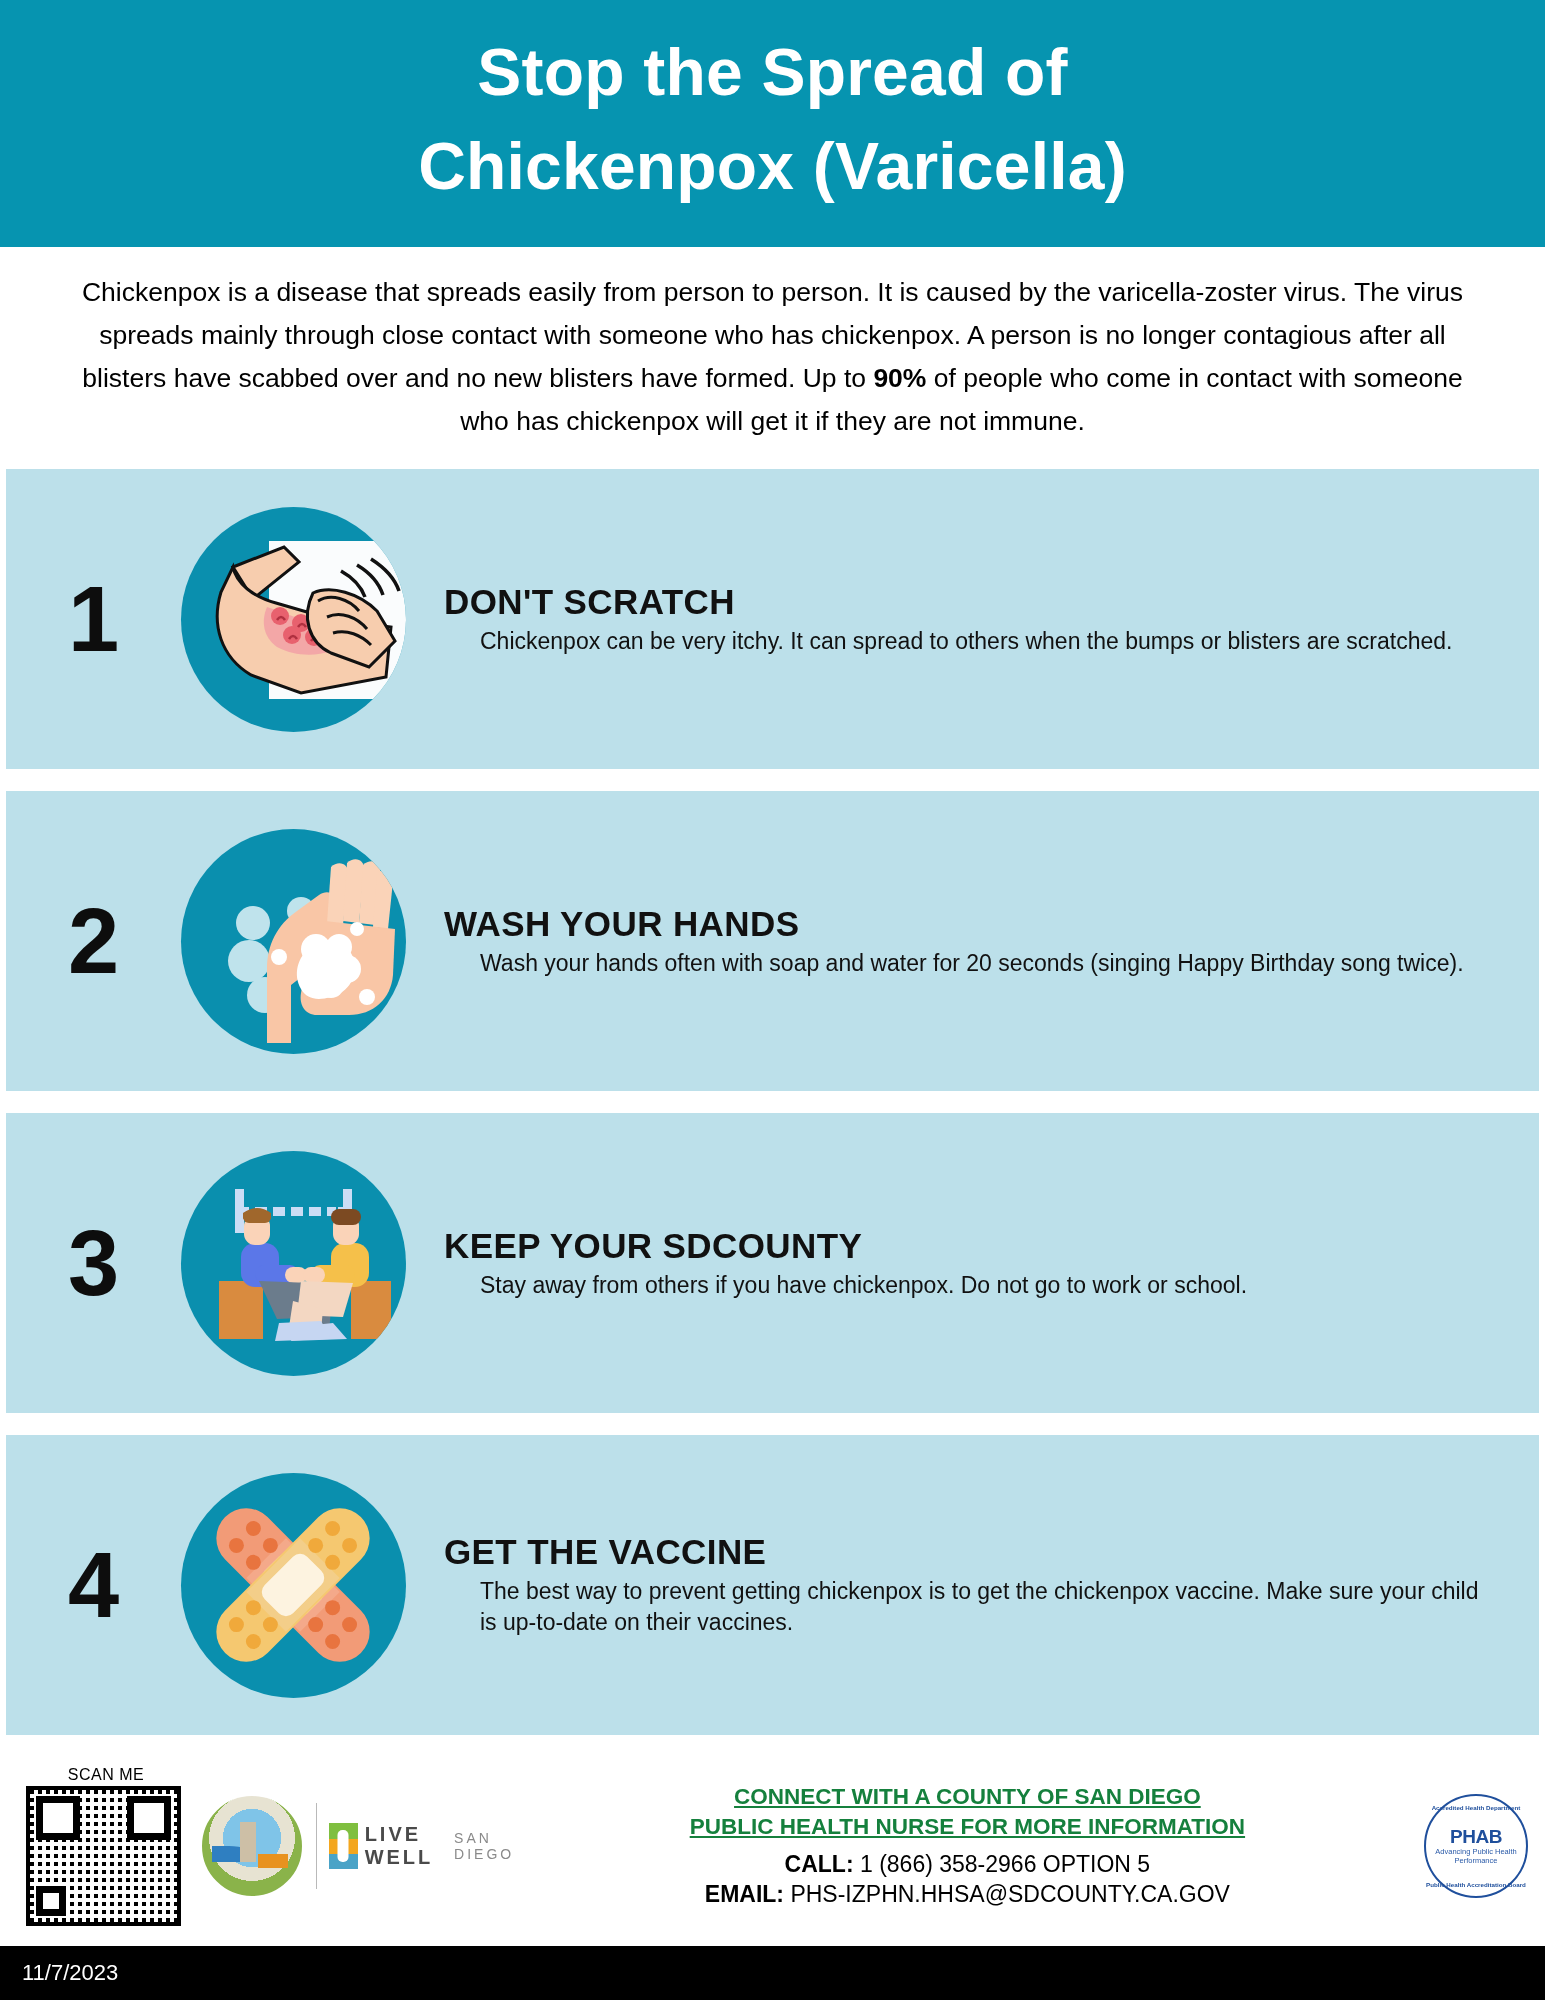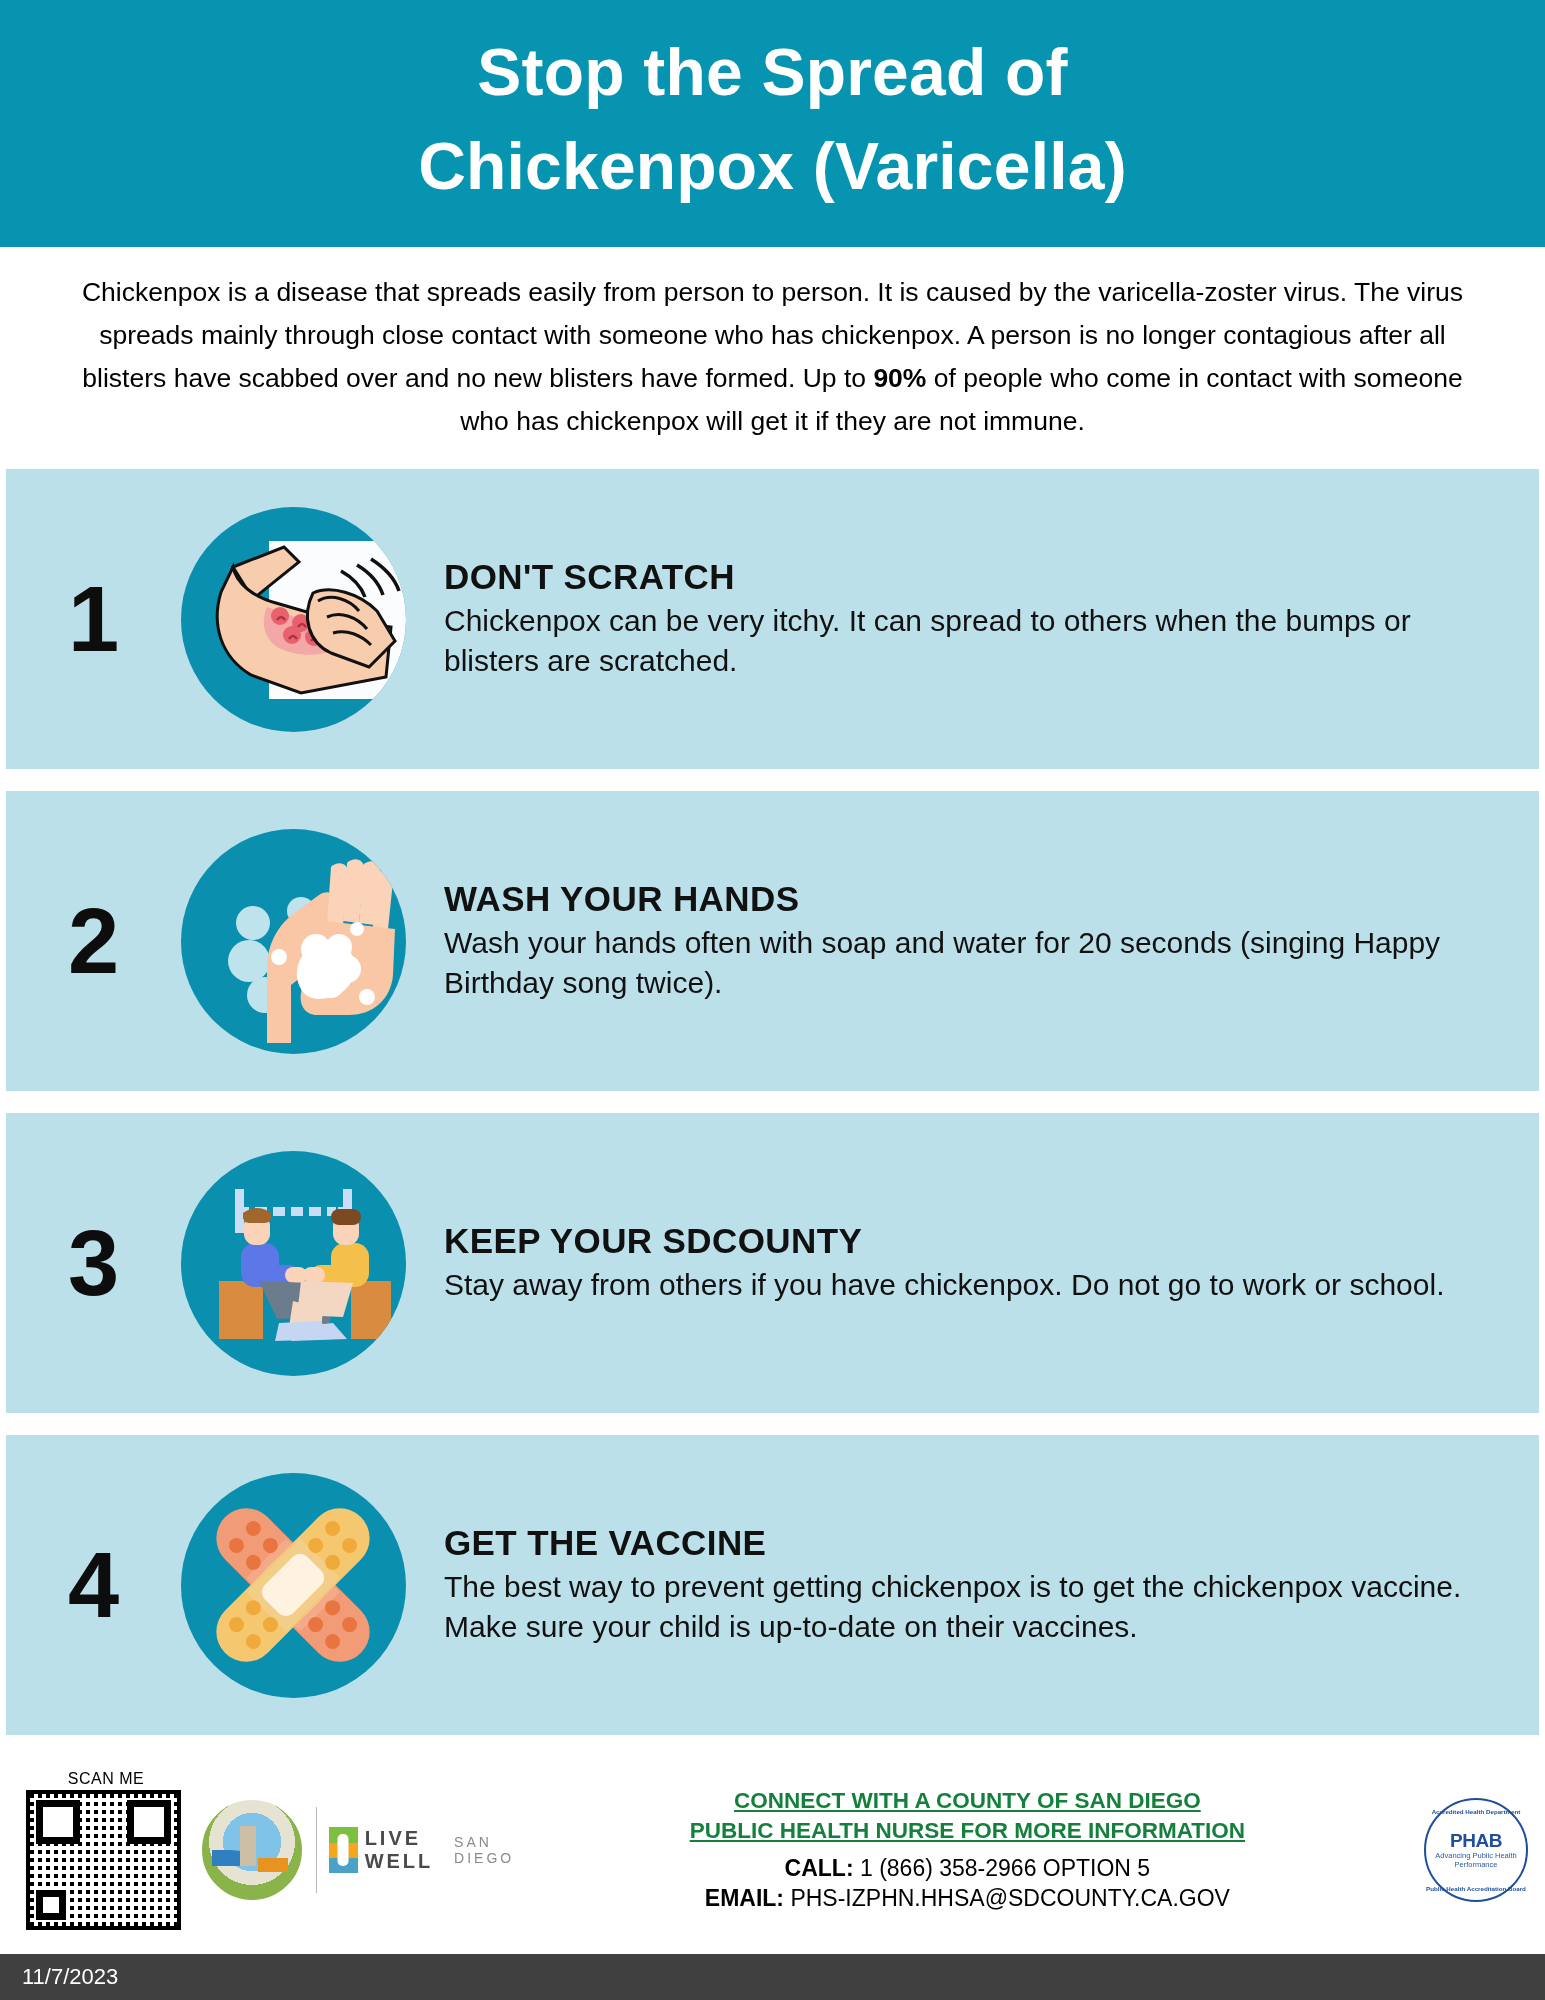--- a/index.html
+++ b/index.html
@@ -90,23 +90,24 @@
     padding-right: 55px;
   }
   .step-title {
     font-size: 35px;
     font-weight: bold;
     color: #111111;
     letter-spacing: 0.4px;
     margin-bottom: 4px;
   }
   .step-body {
-    font-size: 30px;
+    font-size: 23px;
     line-height: 1.35;
     color: #111111;
+    margin-left: 36px;
   }
 
   
   .footer {
     flex: 1 1 auto;
     background: #ffffff;
     display: flex;
     align-items: center;
     padding: 10px 9px 0 26px;
     gap: 14px;
@@ -222,22 +223,22 @@
   .phab-seal .pname { font-size: 19px; font-weight: bold; letter-spacing: -0.4px; }
   .phab-seal .psub { font-size: 7.5px; line-height: 1.18; text-align:center; color:#2a5aa8; }
   .phab-seal .ptop, .phab-seal .pbot {
     position:absolute; left:0; right:0; font-size:6.2px; text-align:center; color:#1f4f9c; font-weight:bold;
   }
   .phab-seal .ptop { top: 8px; }
   .phab-seal .pbot { bottom: 8px; }
 
   
   .datebar {
-    background: #404040;
-    height: 46px;
+    background: #000000;
+    height: 54px;
     display: flex;
     align-items: center;
     padding-left: 22px;
     color: #ffffff;
     font-size: 22px;
   }
 </style>
 </head>
 <body>
 

